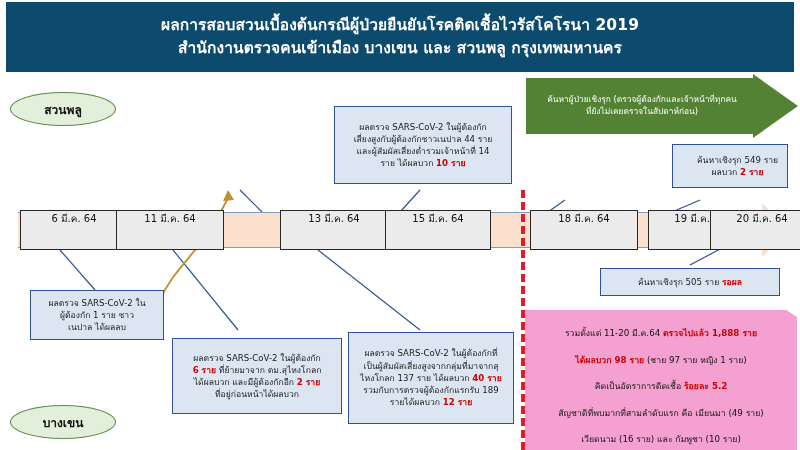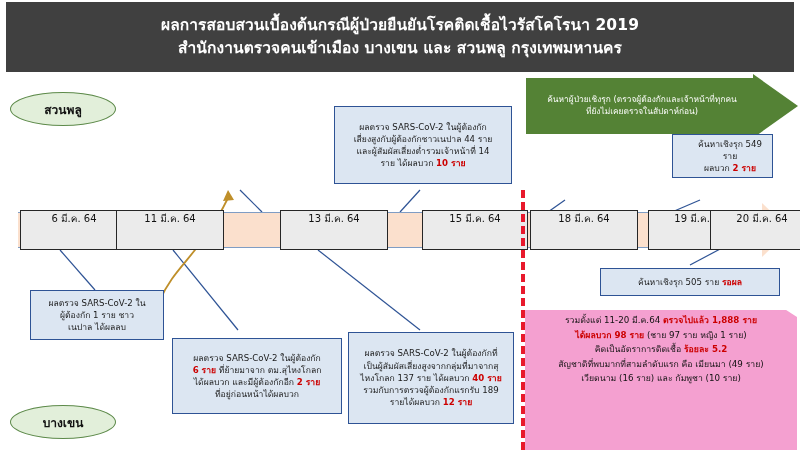--- a/index.html
+++ b/index.html
@@ -7,21 +7,21 @@
     width: 800px; height: 450px;
     background: #ffffff;
     font-family: "DejaVu Sans", "Liberation Sans", sans-serif;
     overflow: hidden;
   }
   #root { position: relative; width: 800px; height: 450px; background: #ffffff; }
 
   
   .header {
     position: absolute; left: 6px; top: 2px; width: 788px; height: 70px;
-    background: #404040;
+    background: #0c4a6e;
     display: flex; flex-direction: column; align-items: center; justify-content: center;
     gap: 4px;
   }
   .header .line {
     color: #ffffff; font-size: 15.5px; font-weight: 700; line-height: 1.25;
     text-align: center; letter-spacing: .1px;
   }
 
   
   #wires { position: absolute; left: 0; top: 0; width: 800px; height: 450px; pointer-events: none; }
@@ -97,22 +97,22 @@
   
   .divider {
     position: absolute; left: 521px; top: 190px; width: 0; height: 260px;
     border-left: 4px dashed #e8192c;
   }
 
   
   .pinkbox {
     position: absolute; left: 525px; top: 310px; width: 272px; height: 140px;
     background: #f4a0d0;
-    display: flex; flex-direction: column; align-items: center; justify-content: flex-start;
-    gap: 2px; padding: 4px 6px;
+    display: flex; flex-direction: column; align-items: center; justify-content: flex-end;
+    gap: 14px; padding: 4px 6px;
     clip-path: polygon(0 0, 96% 0, 100% 5%, 100% 100%, 0 100%);
   }
   .pinkbox .row { font-size: 8.7px; color: #111; text-align: center; line-height: 1.45; white-space: nowrap; }
 </style>
 </head>
 <body>
 
 <div id="root">
 
   <div class="header">
@@ -156,21 +156,21 @@
 
   <div class="date-box" style="left:20px; width:108px;">
     <span>6 มี.ค. 64</span>
   </div>
   <div class="date-box" style="left:116px; width:108px;">
     <span>11 มี.ค. 64</span>
   </div>
   <div class="date-box" style="left:280px; width:108px;">
     <span>13 มี.ค. 64</span>
   </div>
-  <div class="date-box" style="left:385px; width:106px;margin-left:37px;">
+  <div class="date-box" style="left:385px; width:106px;">
     <span>15 มี.ค. 64</span>
   </div>
   <div class="date-box" style="left:530px; width:108px;">
     <span>18 มี.ค. 64</span>
   </div>
   <div class="date-box" style="left:648px; width:104px;">
     <span>19 มี.ค. 64</span>
   </div>
   <div class="date-box" style="left:710px; width:104px;">
     <span>20 มี.ค. 64</span>
@@ -182,21 +182,21 @@
   <div class="cbox" style="left:334px; top:106px; width:178px; height:78px;">
     <p>
       <span>ผลตรวจ SARS-CoV-2 ในผู้ต้องกัก</span><br>
       <span>เสี่ยงสูงกับผู้ต้องกักชาวเนปาล 44 ราย</span><br>
       <span>และผู้สัมผัสเสี่ยงต่ำรวมเจ้าหน้าที่ 14</span><br>
       <span>ราย ได้ผลบวก </span><span class="hl">10 ราย</span>
     </p>
   </div>
 
 
-  <div class="cbox" style="left:672px; top:134px; width:101px; height:44px;padding-left:20px;">
+  <div class="cbox" style="left:672px; top:144px; width:116px; height:44px;padding-left:20px;">
     <p>
       <span>ค้นหาเชิงรุก 549 ราย</span><br>
       <span>ผลบวก </span><span class="hl">2 ราย</span>
     </p>
   </div>
 
   <div class="cbox" style="left:600px; top:268px; width:180px; height:28px;">
     <p>
       <span>ค้นหาเชิงรุก 505 ราย </span><span class="hl">รอผล</span>
     </p>

